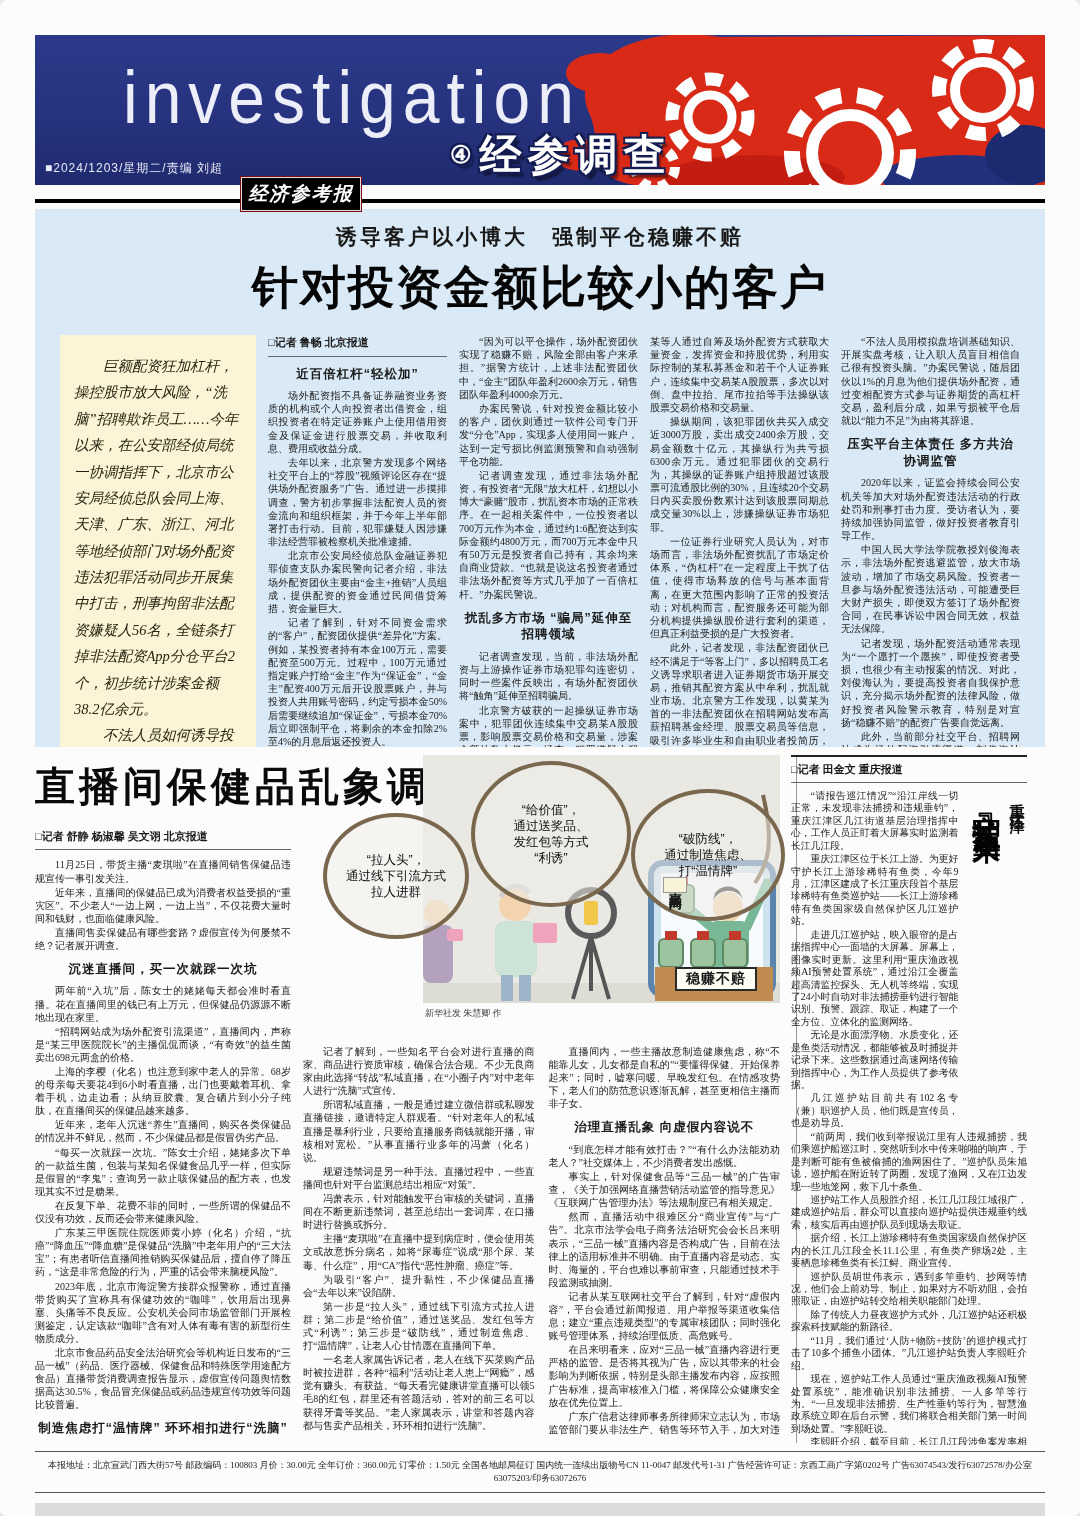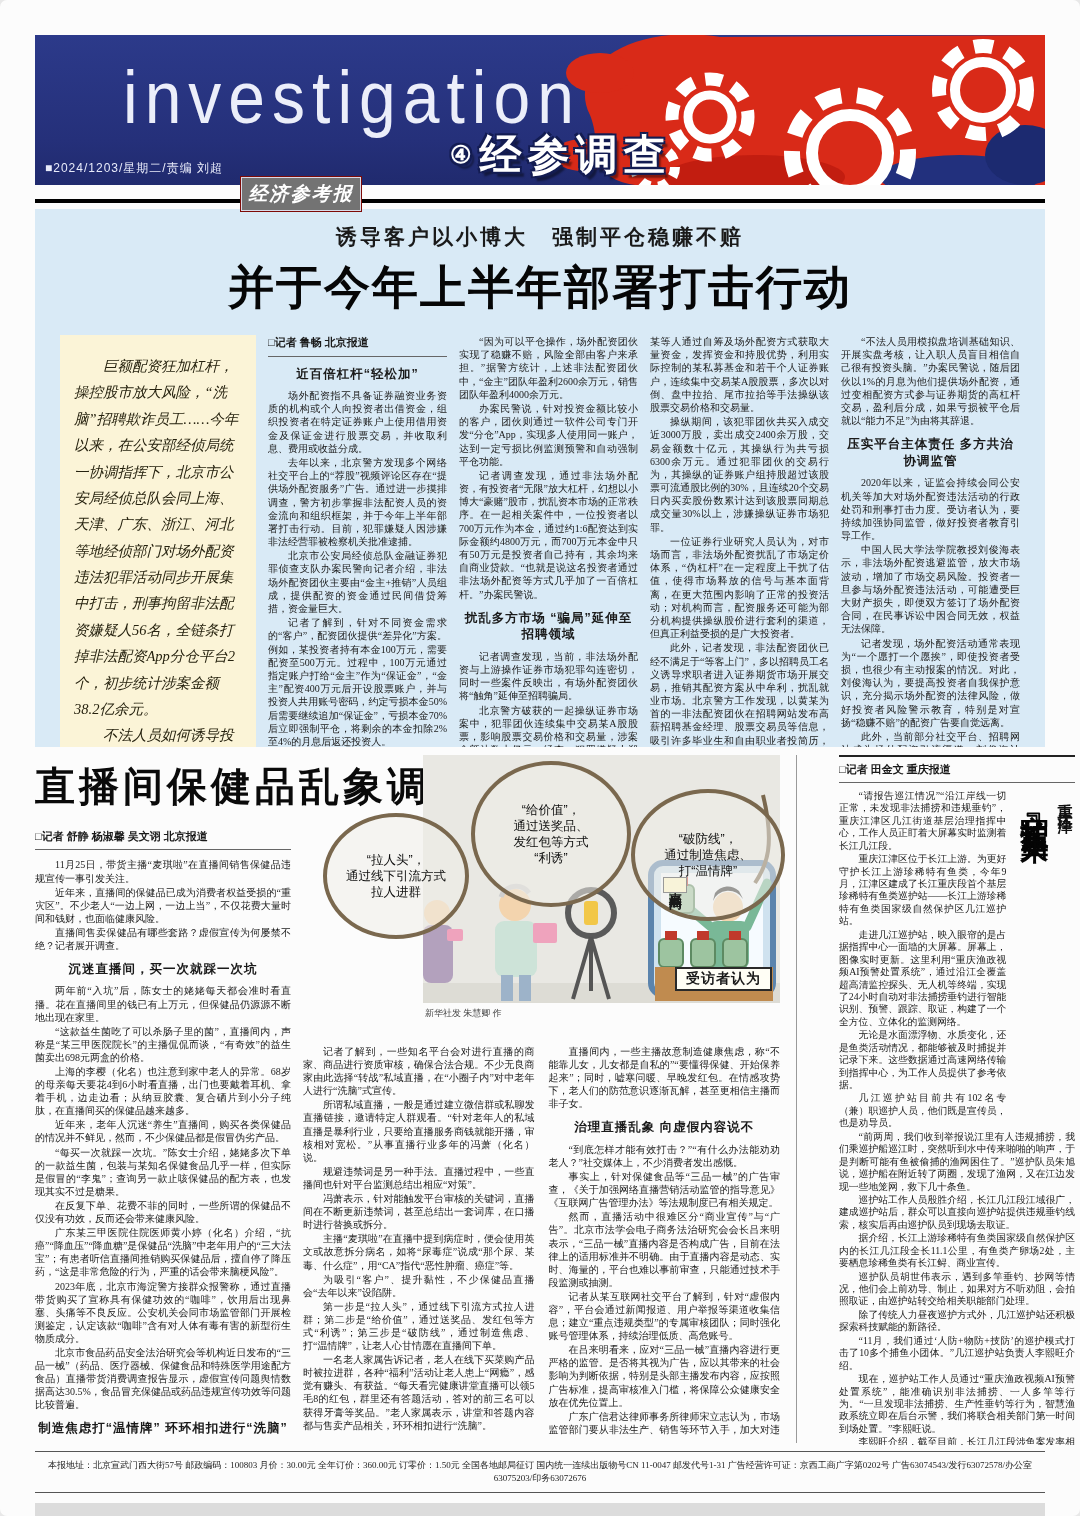--- a/index.html
+++ b/index.html
@@ -14,21 +14,21 @@
   .invest{position:absolute;left:88px;top:20px;font-family:"Liberation Sans",sans-serif;
           font-size:66px;font-weight:400;letter-spacing:7px;color:#f4f6ff;transform:scaleY(1.12);
           transform-origin:top left;opacity:.96;}
   .section-cn{position:absolute;left:415px;top:92px;font-family:"Liberation Sans",sans-serif;
           font-size:42px;font-weight:bold;letter-spacing:6px;color:#ffffff;
           text-shadow:2px 2px 0 #131c52,-2px 2px 0 #131c52,2px -2px 0 #131c52,-2px -2px 0 #131c52,4px 5px 2px rgba(0,0,0,.45);}
   .badge{font-size:24px;vertical-align:6px;margin-right:8px;letter-spacing:0;}
   .edition{position:absolute;left:10px;bottom:8px;font-family:Liberation Sans, sans-serif;
           font-size:12px;color:#e8ebfa;letter-spacing:1px;}
   .black-rule{height:4px;background:#000;margin-top:14px;}
-  .masthead{position:absolute;left:205px;top:141px;width:120px;height:34px;background:#737373;
+  .masthead{position:absolute;left:205px;top:141px;width:120px;height:34px;background:#000000;
           border:1px solid #7e0b07;color:#fff;display:flex;align-items:center;justify-content:center;
           font-style:italic;font-weight:bold;font-size:19px;letter-spacing:2px;z-index:5;
           font-family:"Liberation Serif",serif;box-shadow:0 0 0 1px #d9dbe8 inset;}
 
   
   .top-section{margin-top:6px;background:#d9eaf6;height:538px;box-sizing:border-box;
           padding:10px 25px 12px;overflow:hidden;}
   .kicker{text-align:center;font-family:"Liberation Sans",sans-serif;font-weight:bold;
           font-size:21px;letter-spacing:3px;margin-top:4px;}
   .main-title{text-align:center;font-family:"Liberation Sans",sans-serif;font-weight:bold;
@@ -65,21 +65,21 @@
   .bubble3{left:208px;top:34px;width:146px;height:124px;}
   .phone-label{position:absolute;left:240px;top:122px;writing-mode:vertical-rl;background:#f8f3d9;
           border:1px solid #999;font-family:"Liberation Sans",sans-serif;font-weight:bold;
           font-size:13px;padding:4px 2px;letter-spacing:2px;}
   .table-label{position:absolute;left:252px;bottom:12px;background:#fffef5;border:2px solid #2a2a2a;
           font-family:"Liberation Sans",sans-serif;font-weight:bold;font-size:14px;padding:1px 9px;letter-spacing:1px;}
   .credit{position:absolute;left:390px;top:252px;font-size:9px;color:#444;}
 
   .v-divider{position:absolute;left:761px;top:0;width:1px;height:688px;background:#9a9a9a;}
 
-  .right-article{position:absolute;left:804px;top:0;width:236px;height:690px;overflow:hidden;
+  .right-article{position:absolute;left:756px;top:0;width:236px;height:690px;overflow:hidden;
           border-top:2px solid #222;padding-top:6px;box-sizing:border-box;
           font-size:9.8px;line-height:1.27;text-align:justify;}
   .r-byline{font-family:"Liberation Sans",sans-serif;font-weight:bold;font-size:11px;
           border-bottom:1px solid #666;padding-bottom:5px;margin-bottom:7px;}
   .v-title{float:right;writing-mode:vertical-rl;height:312px;margin:2px 0 8px 10px;}
   .v-prefix{display:block;font-family:"Liberation Sans",sans-serif;font-weight:bold;font-size:15px;
           letter-spacing:5px;color:#111;}
   .v-main{display:block;font-family:"Liberation Sans",sans-serif;font-weight:bold;font-size:28px;
           letter-spacing:3px;color:#050505;margin-right:4px;}
 
@@ -116,21 +116,21 @@
         <div class="invest">investigation</div>
         <div class="section-cn"><span class="badge">④</span><span>经参调查</span></div>
         <div class="edition">■2024/1203/星期二/责编 刘超</div>
       </div>
       <div class="black-rule"></div>
       <div class="masthead">经济参考报</div>
     </div>
 
     <div class="top-section">
       <div class="kicker">诱导客户以小博大　强制平仓稳赚不赔</div>
-      <div class="main-title">并于今年上半年部署打击行动</div>
+      <div class="main-title">针对投资金额比较小的客户</div>
       <div class="top-body">
         <aside class="lead-box">
             <p class="b-lead">巨额配资狂加杠杆，操控股市放大风险，“洗脑”招聘欺诈员工……今年以来，在公安部经侦局统一协调指挥下，北京市公安局经侦总队会同上海、天津、广东、浙江、河北等地经侦部门对场外配资违法犯罪活动同步开展集中打击，刑事拘留非法配资嫌疑人56名，全链条打掉非法配资App分仓平台2个，初步统计涉案金额38.2亿余元。</p>
             <p class="b-lead">不法人员如何诱导投资者开展非法配资，带来哪些市场风险，“新升级”的犯罪手段如何加强防范？记者日前进行了走访调查。</p>
           </aside>
         <div class="top-cols">
             <p class="b-byline">□记者 鲁畅 北京报道</p>
             <h3 class="b-sub">近百倍杠杆“轻松加”</h3>
             <p class="b-p">场外配资指不具备证券融资业务资质的机构或个人向投资者出借资金，组织投资者在特定证券账户上使用借用资金及保证金进行股票交易，并收取利息、费用或收益分成。</p>
             <p class="b-p">去年以来，北京警方发现多个网络社交平台上的“荐股”视频评论区存在“提供场外配资服务”广告。通过进一步摸排调查，警方初步掌握非法配资人员的资金流向和组织框架，并于今年上半年部署打击行动。目前，犯罪嫌疑人因涉嫌非法经营罪被检察机关批准逮捕。</p>
@@ -159,21 +159,21 @@
 
       <div class="left-article">
         <div class="bl-title">直播间保健品乱象调查</div>
         <div class="bl-col1">
             <p class="b-byline">□记者 舒静 杨淑馨 吴文诩 北京报道</p>
             <p class="b-p">11月25日，带货主播“麦琪啦”在直播间销售保健品违规宣传一事引发关注。</p>
             <p class="b-p">近年来，直播间的保健品已成为消费者权益受损的“重灾区”。不少老人“一边上网，一边上当”，不仅花费大量时间和钱财，也面临健康风险。</p>
             <p class="b-p">直播间售卖保健品有哪些套路？虚假宣传为何屡禁不绝？记者展开调查。</p>
             <h3 class="b-sub">沉迷直播间，买一次就踩一次坑</h3>
             <p class="b-p">两年前“入坑”后，陈女士的姥姥每天都会准时看直播。花在直播间里的钱已有上万元，但保健品仍源源不断地出现在家里。</p>
-            <p class="b-p">“这款益生菌吃了可以杀肠子里的菌”，直播间内，声称是“某三甲医院院长”的主播侃侃而谈，“有奇效”的益生菌卖出698元两盒的价格。</p>
+            <p class="b-p">“招聘网站成为场外配资引流渠道”，直播间内，声称是“某三甲医院院长”的主播侃侃而谈，“有奇效”的益生菌卖出698元两盒的价格。</p>
             <p class="b-p">上海的李樱（化名）也注意到家中老人的异常。68岁的母亲每天要花4到6小时看直播，出门也要戴着耳机、拿着手机，边走边看；从纳豆胶囊、复合硒片到小分子纯肽，在直播间买的保健品越来越多。</p>
             <p class="b-p">近年来，老年人沉迷“养生”直播间，购买各类保健品的情况并不鲜见，然而，不少保健品都是假冒伪劣产品。</p>
             <p class="b-p">“每买一次就踩一次坑。”陈女士介绍，姥姥多次下单的一款益生菌，包装与某知名保健食品几乎一样，但实际是假冒的“李鬼”；查询另一款止咳保健品的配方表，也发现其实不过是糖果。</p>
             <p class="b-p">在反复下单、花费不菲的同时，一些所谓的保健品不仅没有功效，反而还会带来健康风险。</p>
             <p class="b-p">广东某三甲医院住院医师黄小婷（化名）介绍，“抗癌”“降血压”“降血糖”是保健品“洗脑”中老年用户的“三大法宝”；有患者听信直播间推销购买保健品后，擅自停了降压药，“这是非常危险的行为，严重的话会带来脑梗风险”。</p>
             <p class="b-p">2023年底，北京市海淀警方接群众报警称，通过直播带货购买了宣称具有保健功效的“咖啡”，饮用后出现鼻塞、头痛等不良反应。公安机关会同市场监管部门开展检测鉴定，认定该款“咖啡”含有对人体有毒有害的新型衍生物质成分。</p>
             <p class="b-p">北京市食品药品安全法治研究会等机构近日发布的“三品一械”（药品、医疗器械、保健食品和特殊医学用途配方食品）直播带货消费调查报告显示，虚假宣传问题舆情数据高达30.5%，食品冒充保健品或药品违规宣传功效等问题比较普遍。</p>
             <h3 class="b-sub">制造焦虑打“温情牌” 环环相扣进行“洗脑”</h3>
           </div>
 
@@ -223,21 +223,21 @@
 通过线下引流方式
 拉人进群</div>
           <div class="bubble bubble2">“给价值”，
 通过送奖品、
 发红包等方式
 “利诱”</div>
           <div class="bubble bubble3">“破防线”，
 通过制造焦虑、
 打“温情牌”</div>
           <div class="phone-label">直播间</div>
-          <div class="table-label">受访者认为</div>
+          <div class="table-label">稳赚不赔</div>
         </div>
         <div class="credit">新华社发 朱慧卿 作</div>
 
         <div class="bl-cols23">
             <p class="b-p">记者了解到，一些知名平台会对进行直播的商家、商品进行资质审核，确保合法合规。不少无良商家由此选择“转战”私域直播，在“小圈子内”对中老年人进行“洗脑”式宣传。</p>
             <p class="b-p">所谓私域直播，一般是通过建立微信群或私聊发直播链接，邀请特定人群观看。“针对老年人的私域直播是暴利行业，只要给直播服务商钱就能开播，审核相对宽松。”从事直播行业多年的冯萧（化名）说。</p>
             <p class="b-p">规避违禁词是另一种手法。直播过程中，一些直播间也针对平台监测总结出相应“对策”。</p>
             <p class="b-p">冯萧表示，针对能触发平台审核的关键词，直播间在不断更新违禁词，甚至总结出一套词库，在口播时进行替换或拆分。</p>
             <p class="b-p">主播“麦琪啦”在直播中提到病症时，便会使用英文或故意拆分病名，如将“尿毒症”说成“那个尿、某毒、什么症”，用“CA”指代“恶性肿瘤、癌症”等。</p>
             <p class="b-p">为吸引“客户”、提升黏性，不少保健品直播会“去年以来”设陷阱。</p>

